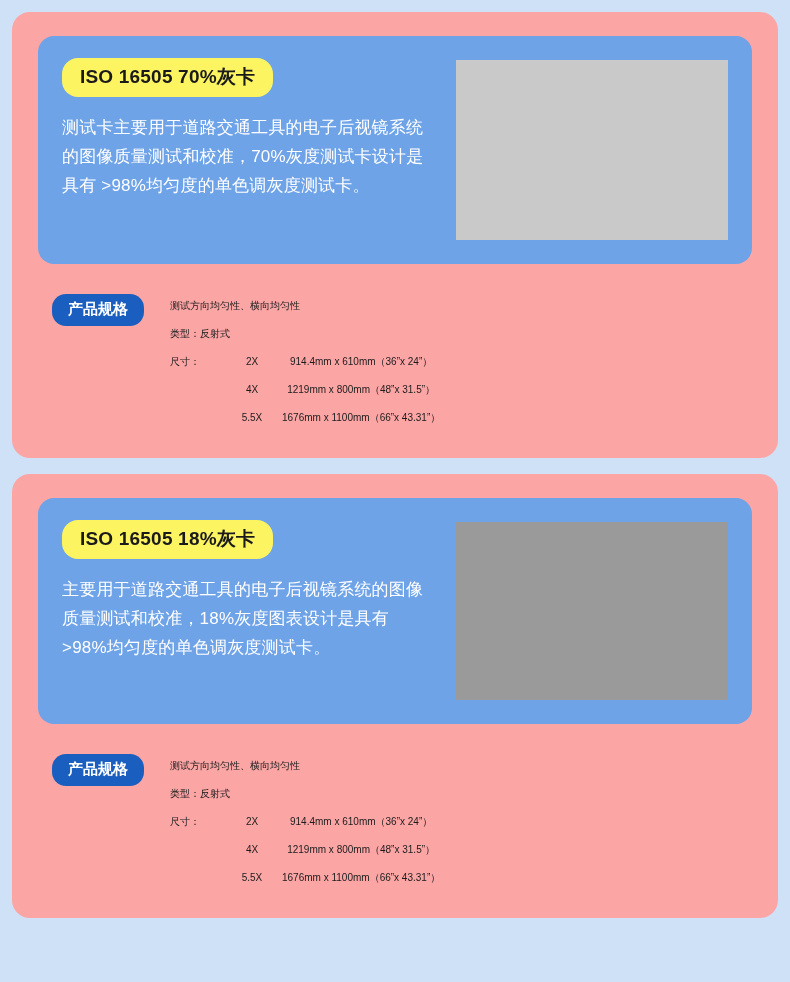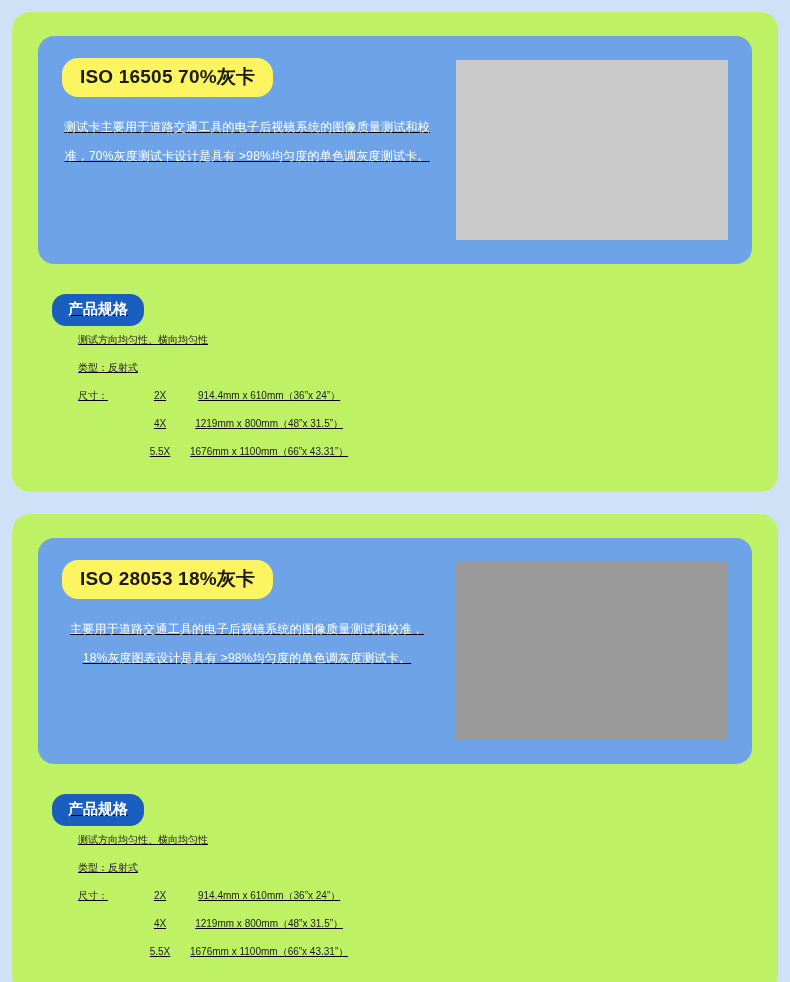--- a/index.html
+++ b/index.html
@@ -14,26 +14,25 @@
     -webkit-font-smoothing: antialiased;
   }
   .page {
     width: 790px;
     height: 982px;
     background: #cfe1f7;
     box-sizing: border-box;
     padding: 12px 12px;
   }
   .section {
-    background: #bef264;
+    background: #fca5a5;
     border-radius: 18px;
-    margin-bottom: 22px;
+    margin-bottom: 16px;
     padding: 24px 26px 26px 26px;
     box-sizing: border-box;
-    text-decoration: underline;
   }
   .bluecard {
     background: #6ea3e8;
     border-radius: 16px;
     padding: 22px 24px 24px 24px;
     display: flex;
     flex-direction: row;
     align-items: flex-start;
     box-sizing: border-box;
   }
@@ -48,42 +47,40 @@
     padding: 6px 18px 7px 18px;
     font-size: 19px;
     font-weight: bold;
     color: #1a1a1a;
     letter-spacing: 0.2px;
     white-space: nowrap;
   }
   .desc {
     margin-top: 16px;
     color: #ffffff;
-    font-size: 12px;
+    font-size: 17px;
     line-height: 29px;
     letter-spacing: 0.2px;
-    text-align: center;
   }
   .swatchcol {
     flex: 1 1 auto;
     display: flex;
     justify-content: flex-end;
     align-items: flex-start;
     padding-top: 2px;
   }
   .swatch {
     width: 272px;
     height: 180px;
   }
   .swatch.tall {
     height: 178px;
   }
   .specs {
     display: flex;
-    flex-direction: column;
     align-items: flex-start;
     margin-top: 28px;
     padding-left: 14px;
   }
   .spec-pill {
     flex: 0 0 auto;
     background: #1a5fbf;
     color: #ffffff;
     font-size: 15px;
     font-weight: bold;
@@ -156,21 +153,21 @@
           <div class="size-mult">5.5X</div>
           <div class="size-val">1676mm x 1100mm（66”x 43.31”）</div>
         </div>
       </div>
     </div>
   </div>
 
   <div class="section">
     <div class="bluecard">
       <div class="textcol">
-        <div class="badge">ISO 28053 18%灰卡</div>
+        <div class="badge">ISO 16505 18%灰卡</div>
         <div class="desc">主要用于道路交通工具的电子后视镜系统的图像质量测试和校准，18%灰度图表设计是具有 &gt;98%均匀度的单色调灰度测试卡。</div>
       </div>
       <div class="swatchcol">
         <div class="swatch tall" style="background:#9a9a9a"></div>
       </div>
     </div>
 
     <div class="specs">
       <div class="spec-pill">产品规格</div>
       <div class="spec-body">

